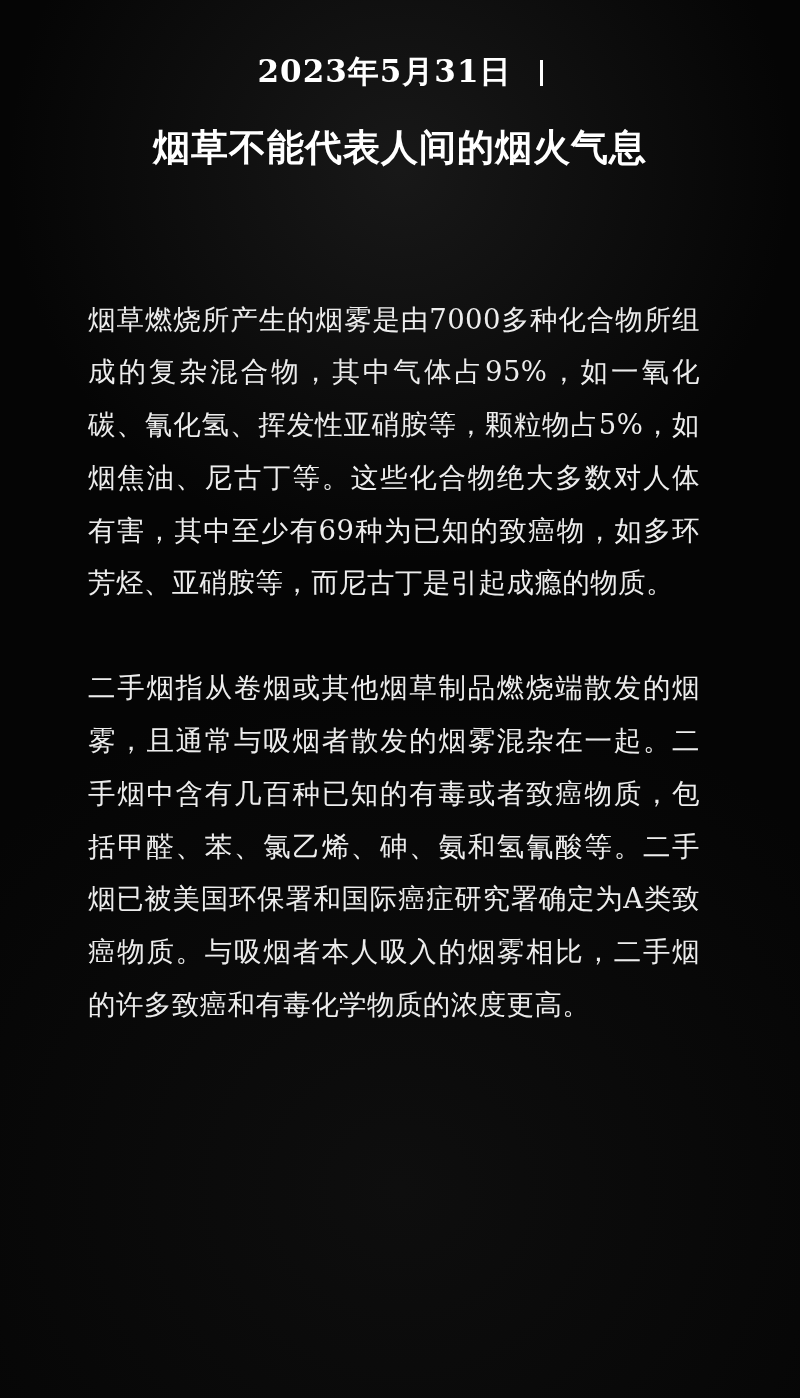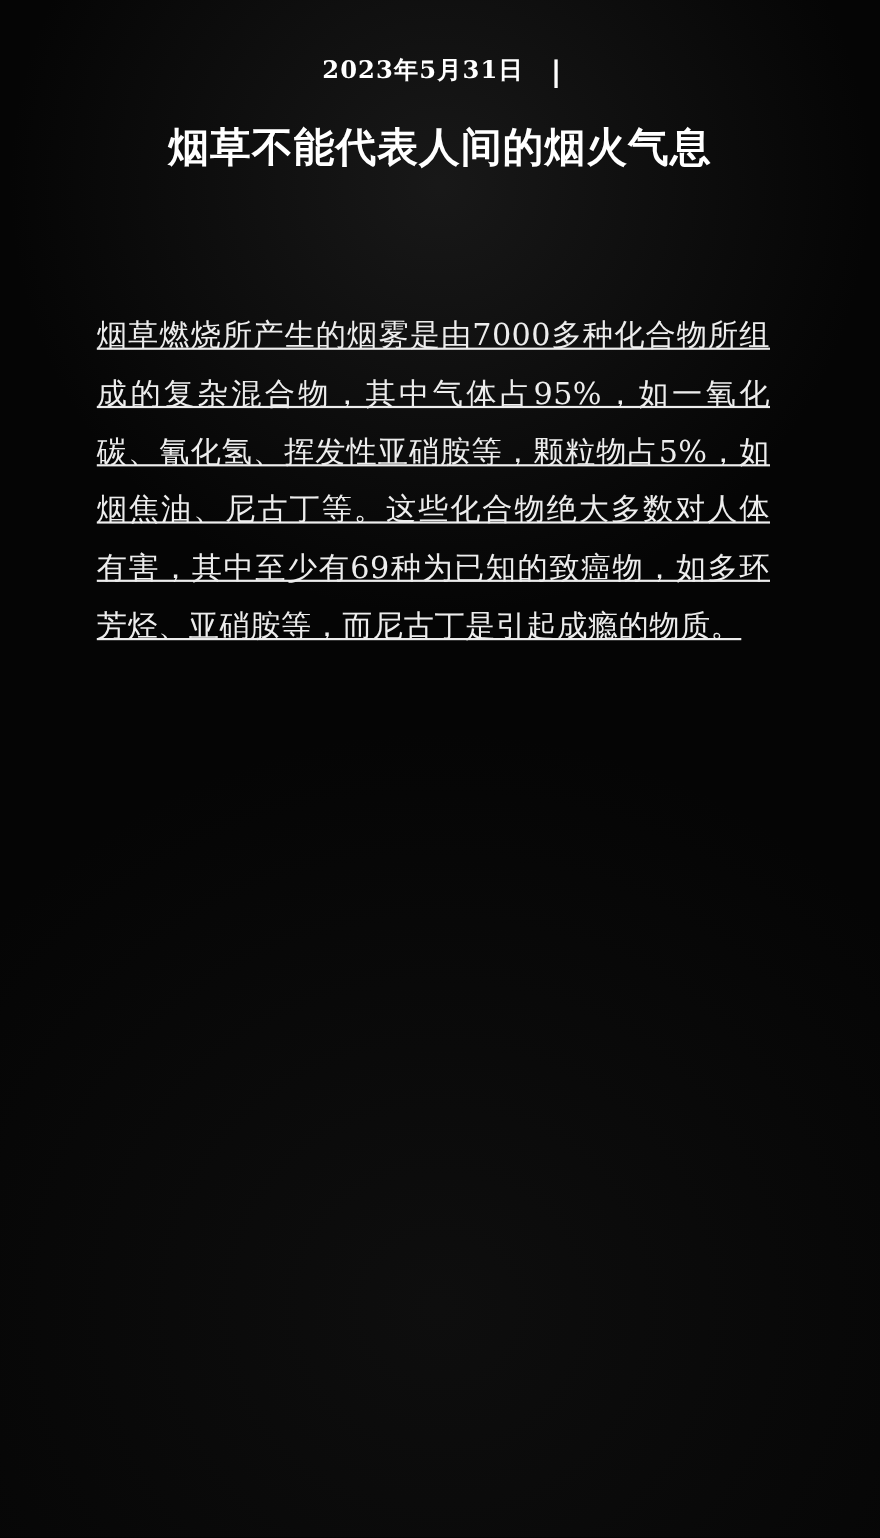--- a/index.html
+++ b/index.html
@@ -29,21 +29,21 @@
   }
   .content {
     position: relative;
     z-index: 2;
   }
   .header {
     padding-top: 48px;
     text-align: center;
   }
   .header-line1 {
-    font-size: 22px;
+    font-size: 31px;
     font-weight: bold;
     letter-spacing: 1px;
     line-height: 1.5;
     color: #ffffff;
     display: flex;
     justify-content: center;
     align-items: center;
     gap: 28px;
   }
   .header-date {
@@ -73,21 +73,20 @@
     width: 624px;
   }
   .para {
     font-size: 27.5px;
     line-height: 1.92;
     text-align: justify;
     text-align-last: left;
     color: #ededed;
     letter-spacing: 0.4px;
     margin: 0 12px 52px 0;
-    text-decoration: underline;
   }
   .para:last-child {
     margin-bottom: 0;
   }
 </style>
 </head>
 <body>
 
 <div class="poster">
   <div class="bg-glow"></div>
@@ -97,16 +96,17 @@
     <div class="header">
       <div class="header-line1">
         <span class="header-date">2023年5月31日</span>
         <span class="header-sep"></span>
       </div>
       <div class="header-line2">烟草不能代表人间的烟火气息</div>
     </div>
 
     <div class="body-text">
       <p class="para">烟草燃烧所产生的烟雾是由7000多种化合物所组成的复杂混合物，其中气体占95%，如一氧化碳、氰化氢、挥发性亚硝胺等，颗粒物占5%，如烟焦油、尼古丁等。这些化合物绝大多数对人体有害，其中至少有69种为已知的致癌物，如多环芳烃、亚硝胺等，而尼古丁是引起成瘾的物质。</p>
+      <p class="para">二手烟指从卷烟或其他烟草制品燃烧端散发的烟雾，且通常与吸烟者散发的烟雾混杂在一起。二手烟中含有几百种已知的有毒或者致癌物质，包括甲醛、苯、氯乙烯、砷、氨和氢氰酸等。二手烟已被美国环保署和国际癌症研究署确定为A类致癌物质。与吸烟者本人吸入的烟雾相比，二手烟的许多致癌和有毒化学物质的浓度更高。</p>
     </div>
 
   </div>
 </div>
 
 </body></html>

